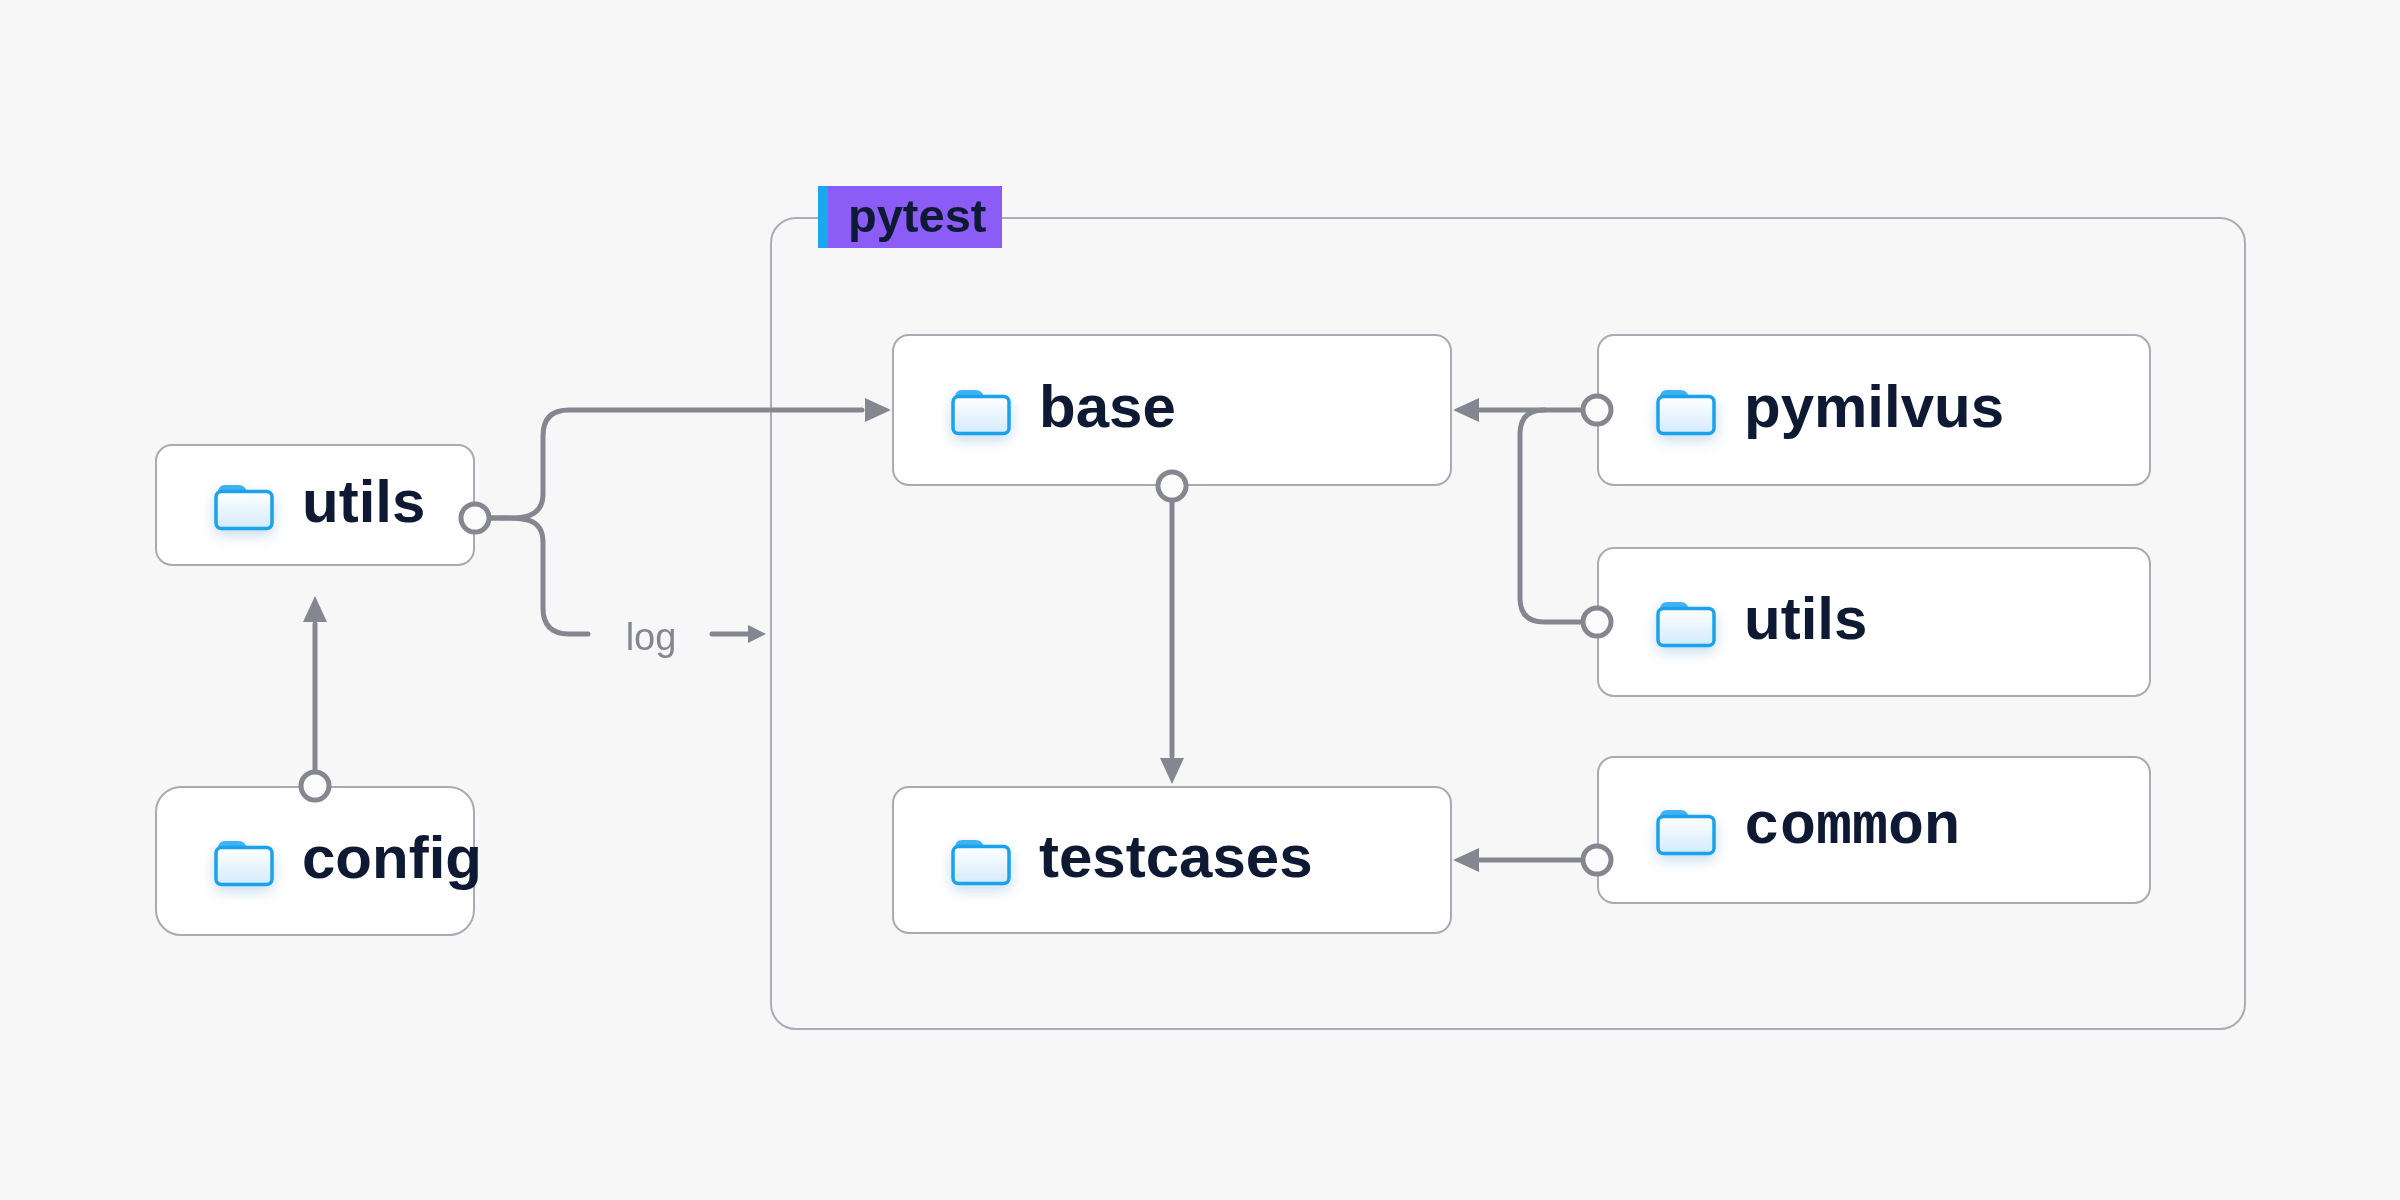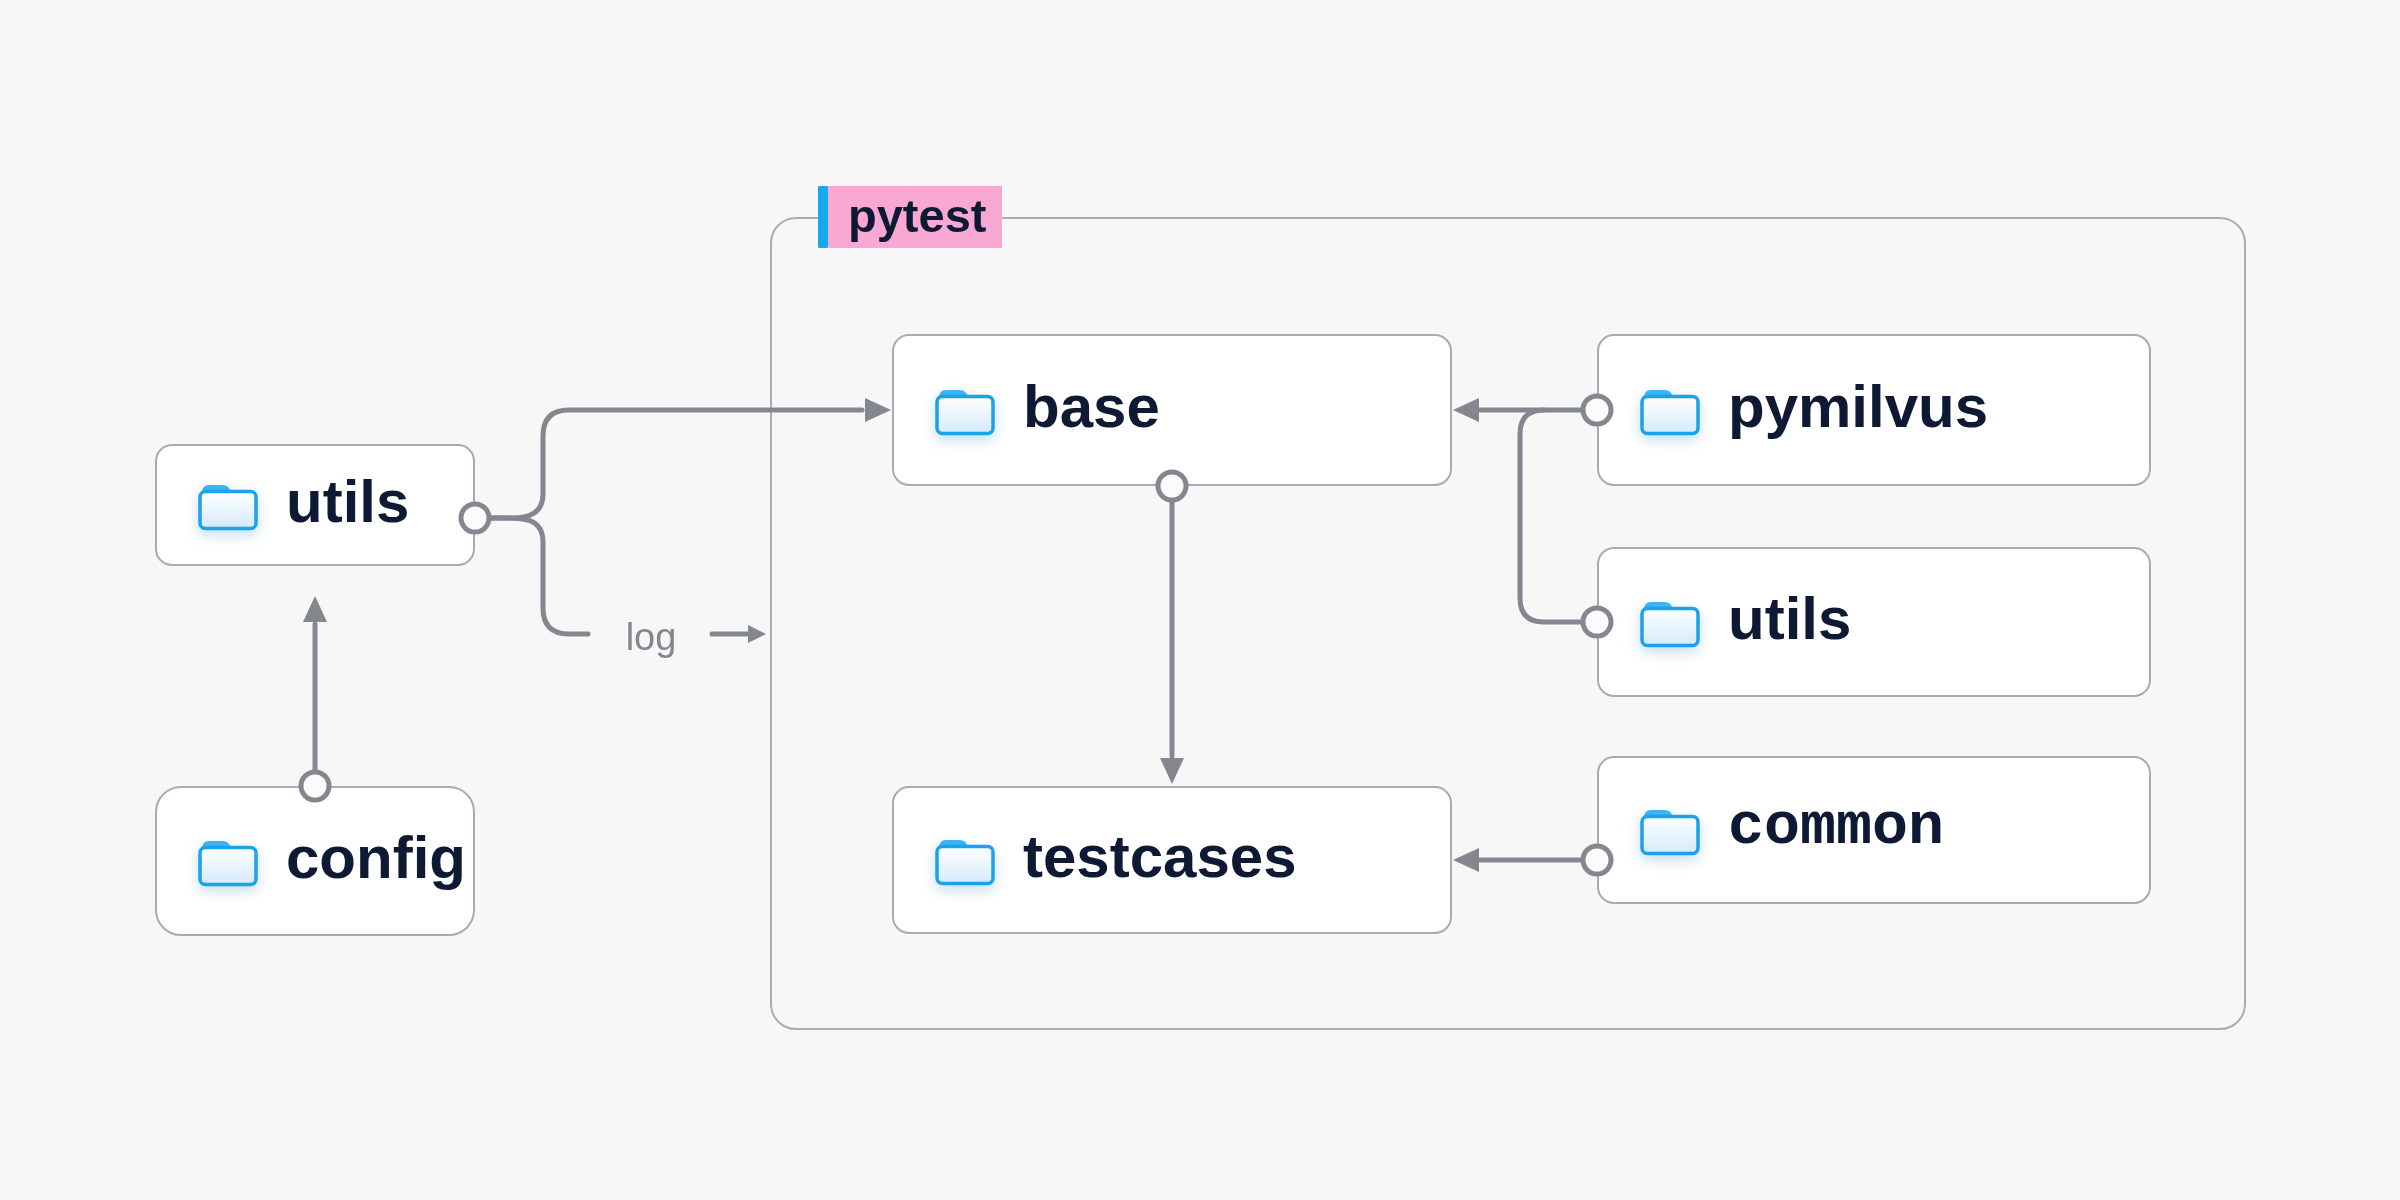--- a/index.html
+++ b/index.html
@@ -8,29 +8,29 @@
     font-family:"Liberation Sans",sans-serif;overflow:hidden;
   }
   
   .frame{
     position:absolute;left:770px;top:217px;width:1476px;height:813px;
     border:2.5px solid #aaadb7;border-radius:26px;box-sizing:border-box;z-index:1;
   }
   .frame-label{
     position:absolute;left:46px;top:-33px;height:62px;
     display:flex;align-items:center;gap:20px;
-    background:#f9a8d4;padding:0 16px 0 0;
+    background:#8b5cf6;padding:0 16px 0 0;
   }
   .frame-bar{width:10px;height:62px;background:#17a8f0;border-radius:2px;flex:none;}
   .frame-text{font-size:47px;font-weight:700;color:#0e1a33;line-height:1;padding-bottom:4px;}
   
   .node{
     position:absolute;background:#ffffff;border:2.5px solid #a8abb5;border-radius:17px;
     box-sizing:border-box;display:flex;align-items:center;gap:25px;
-    padding-left:38px;z-index:2;
+    padding-left:54px;z-index:2;
   }
   .node-label{font-size:60px;font-weight:700;color:#0e1a33;line-height:1;padding-bottom:6px;}
   .folder{width:66px;height:54px;flex:none;filter:drop-shadow(0 5px 7px rgba(73,144,195,0.30));}
   .node-utils    {left:155px;top:444px;width:320px;height:122px;}
   .node-config   {left:155px;top:786px;width:320px;height:150px;border-radius:26px;}
   .node-base     {left:892px;top:334px;width:560px;height:152px;}
   .node-pymilvus {left:1597px;top:334px;width:554px;height:152px;}
   .node-check    {left:1597px;top:547px;width:554px;height:150px;}
   .node-testcases{left:892px;top:786px;width:560px;height:148px;}
   .node-common   {left:1597px;top:756px;width:554px;height:148px;font-family:Liberation Mono, monospace;}

